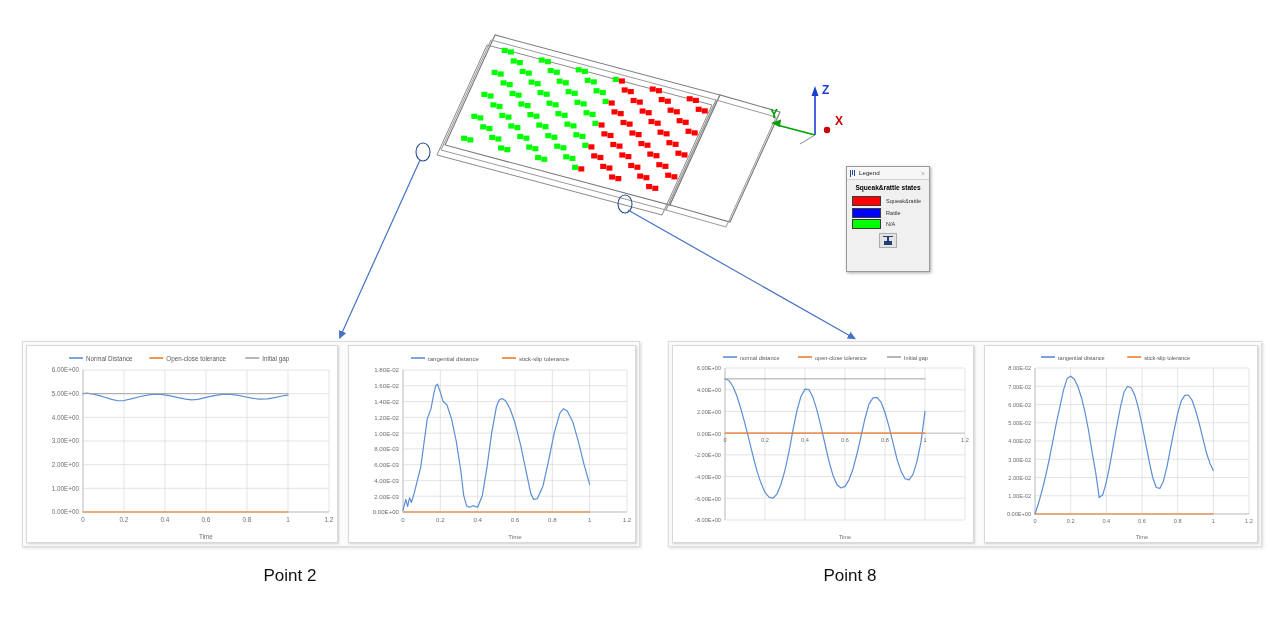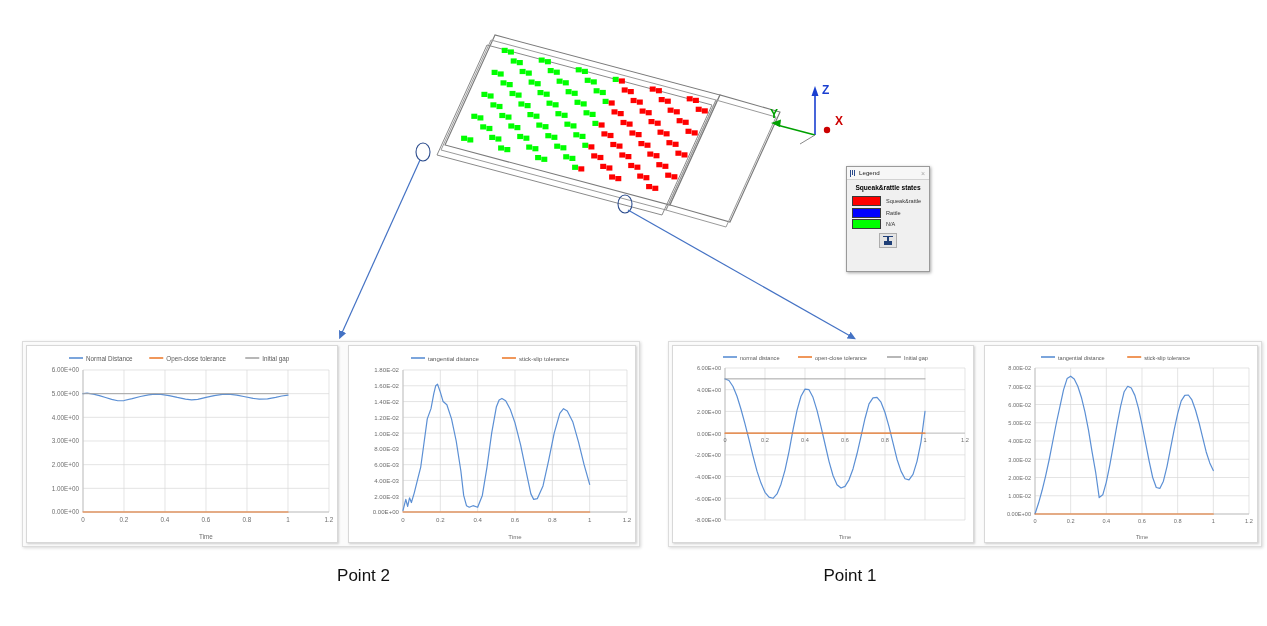--- a/index.html
+++ b/index.html
@@ -477,16 +477,16 @@
         <text x="157" y="193" text-anchor="middle" font-size="5.6" fill="#6e6e6e" font-family="&quot;Liberation Sans&quot;,sans-serif">Time</text>
         <polyline points="50.00,168.00 53.57,157.05 57.13,144.28 60.70,129.68 64.27,113.25 67.83,95.00 71.40,76.75 74.97,60.33 78.53,43.90 82.10,32.59 85.67,30.21 89.23,32.95 92.80,40.25 96.37,51.20 99.93,65.80 103.50,84.05 107.07,105.95 110.63,126.03 114.20,151.57 117.77,148.84 121.33,136.06 124.90,118.72 128.47,98.65 132.03,78.57 135.60,60.33 139.17,45.72 142.73,40.25 146.30,42.07 149.87,49.38 153.43,62.15 157.00,78.57 160.57,96.83 164.13,115.08 167.70,131.50 171.27,141.54 174.83,142.45 178.40,135.15 181.97,120.55 185.53,102.30 189.10,84.05 192.67,67.63 196.23,54.85 199.80,49.38 203.37,49.01 206.93,53.94 210.50,63.97 214.07,76.75 217.63,91.35 221.20,105.95 224.77,116.90 228.33,124.56" fill="none" stroke="#5b8fd4" stroke-width="1.2" stroke-linejoin="round" stroke-linecap="round"></polyline>
         <polyline points="50.00,168.00 228.33,168.00" fill="none" stroke="#ed7d31" stroke-width="1.2" stroke-linejoin="round" stroke-linecap="round"></polyline>
         <line x1="56" y1="11" x2="70" y2="11" stroke="#5b8fd4" stroke-width="1.6"></line>
         <text x="73" y="13.6" font-size="5.6" fill="#5a5a5a" font-family="&quot;Liberation Sans&quot;,sans-serif">tangential distance</text>
         <line x1="142.2" y1="11" x2="156.2" y2="11" stroke="#ed7d31" stroke-width="1.6"></line>
         <text x="159.2" y="13.6" font-size="5.6" fill="#5a5a5a" font-family="&quot;Liberation Sans&quot;,sans-serif">stick-slip tolerance</text>
       </svg>
     </div>
 
-  <div class="cap" style="left:190px;top:566px;text-align:right;">Point 2</div>
-  <div class="cap" style="left:750px;top:566px;">Point 1</div>
+  <div class="cap" style="left:190px;top:566px;">Point 2</div>
+  <div class="cap" style="left:750px;top:566px;">Point 8</div>
 
 </div>
 
 </body></html>

